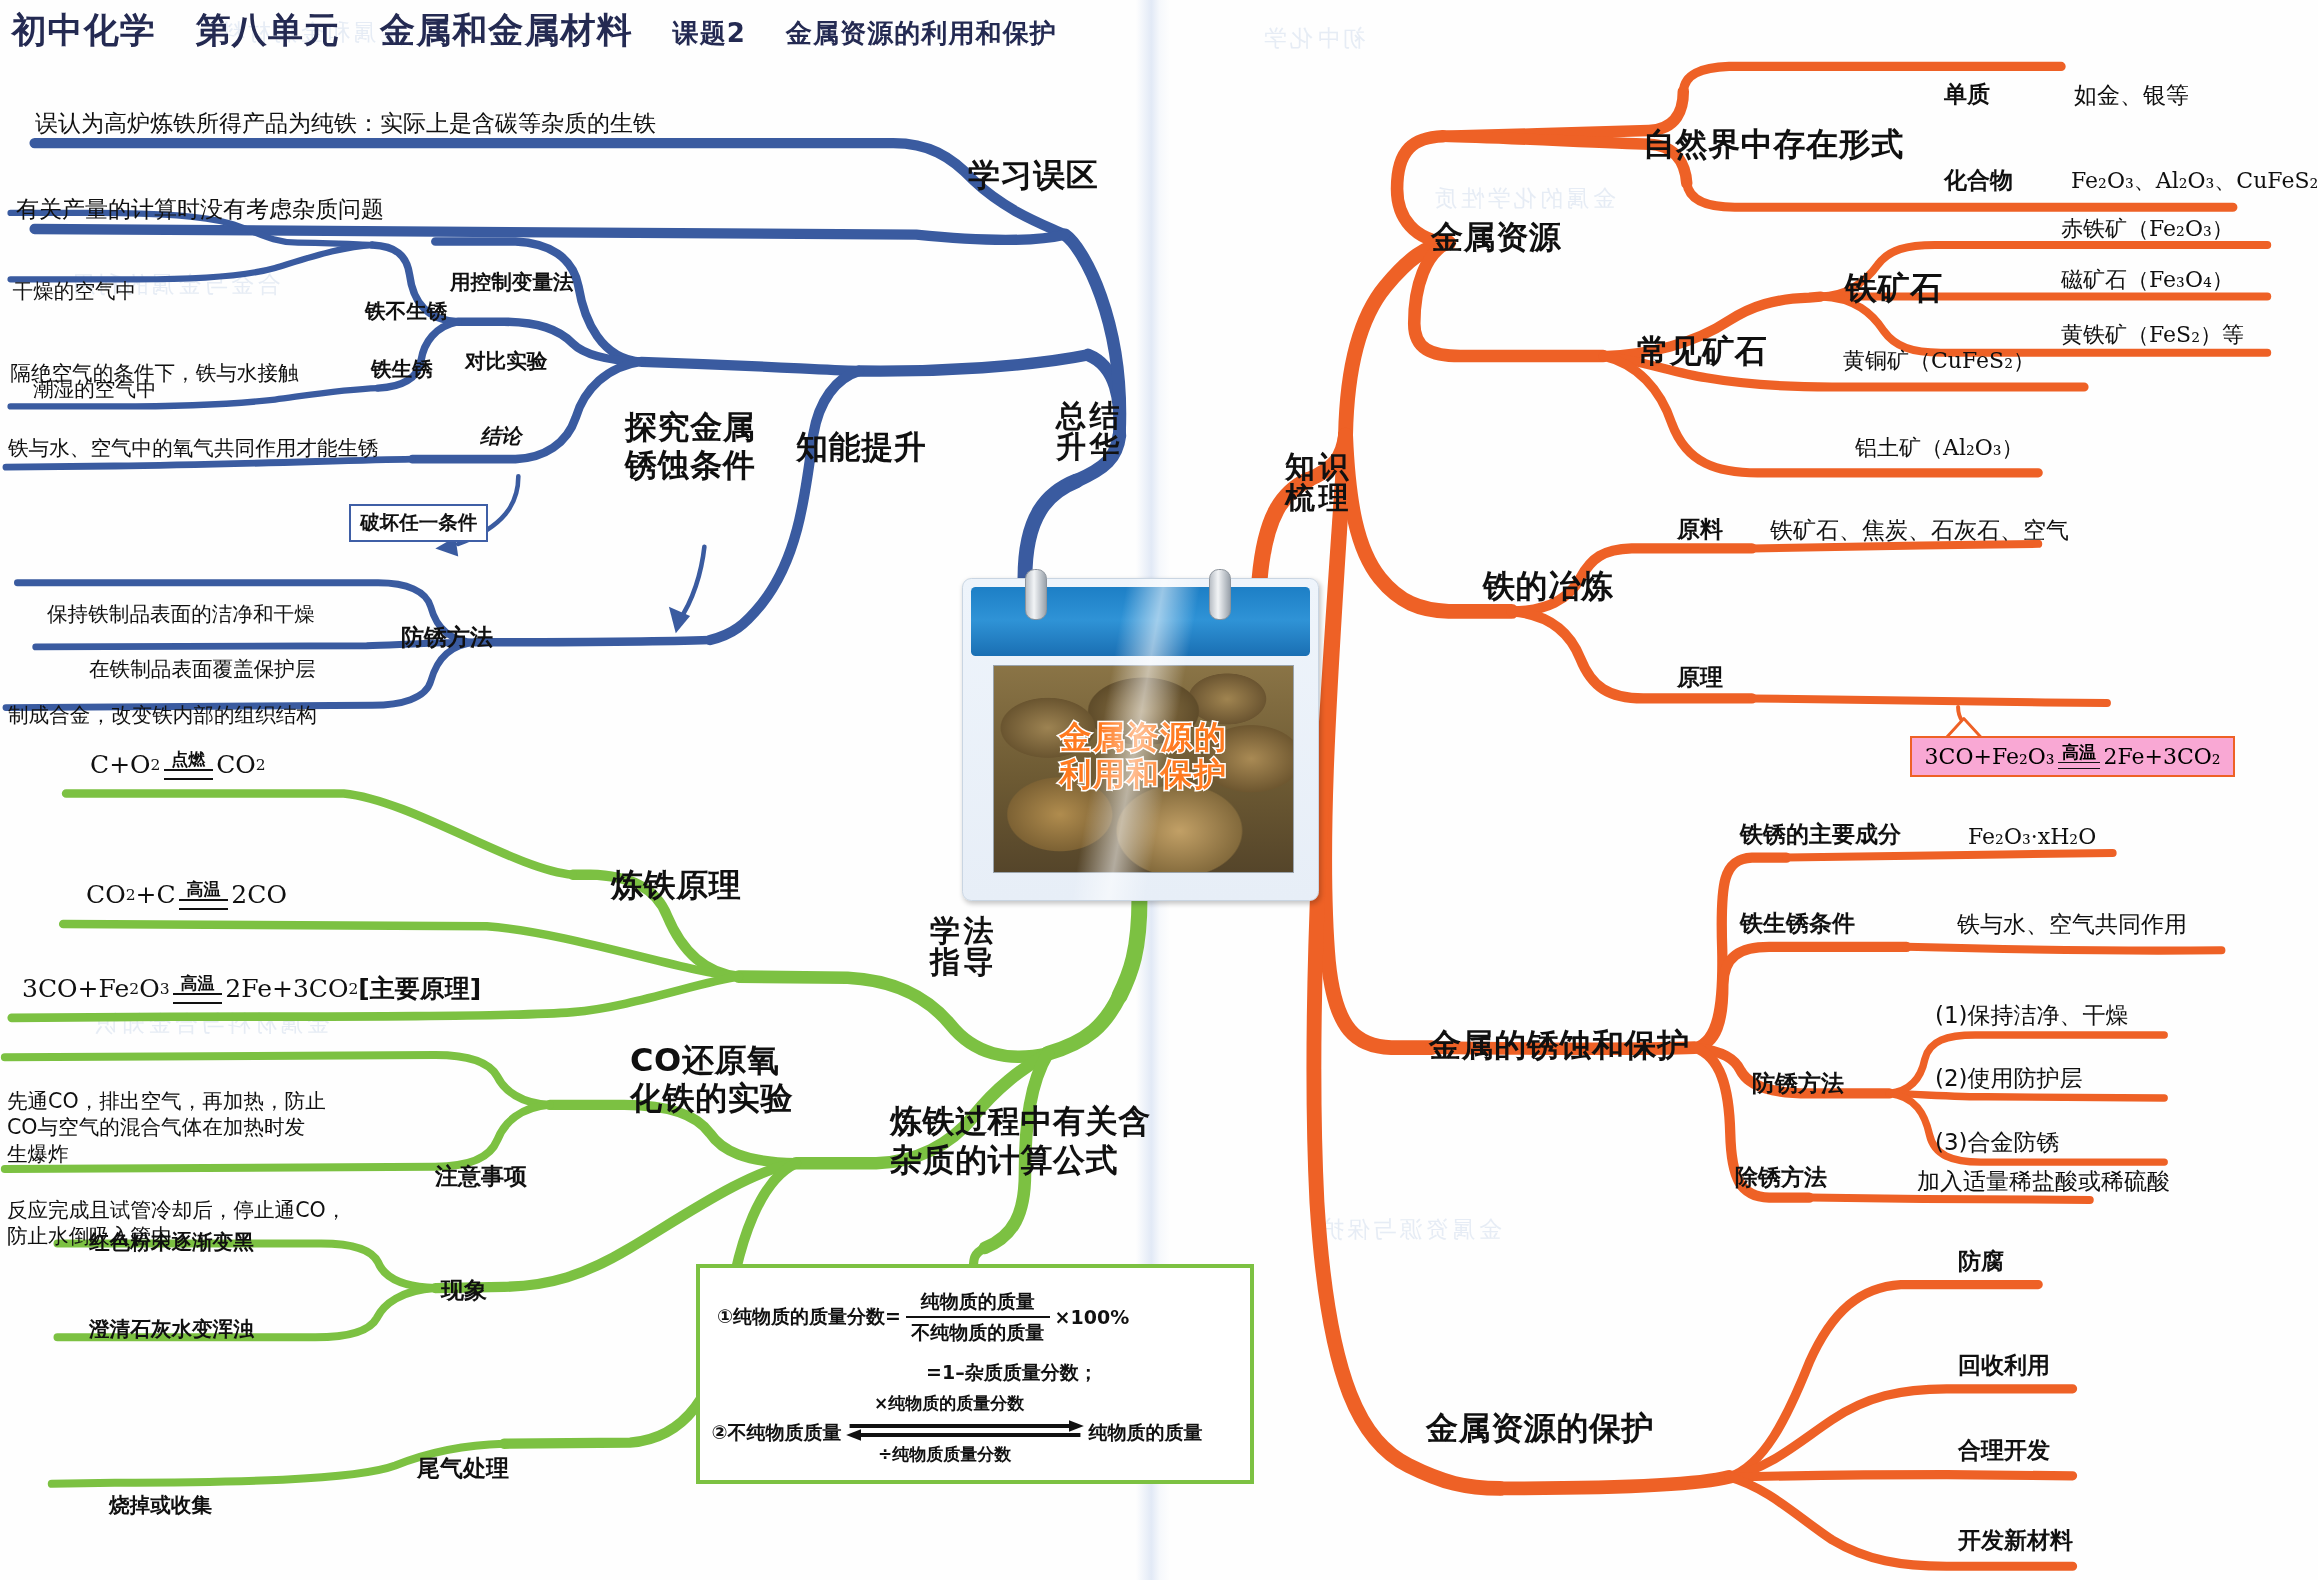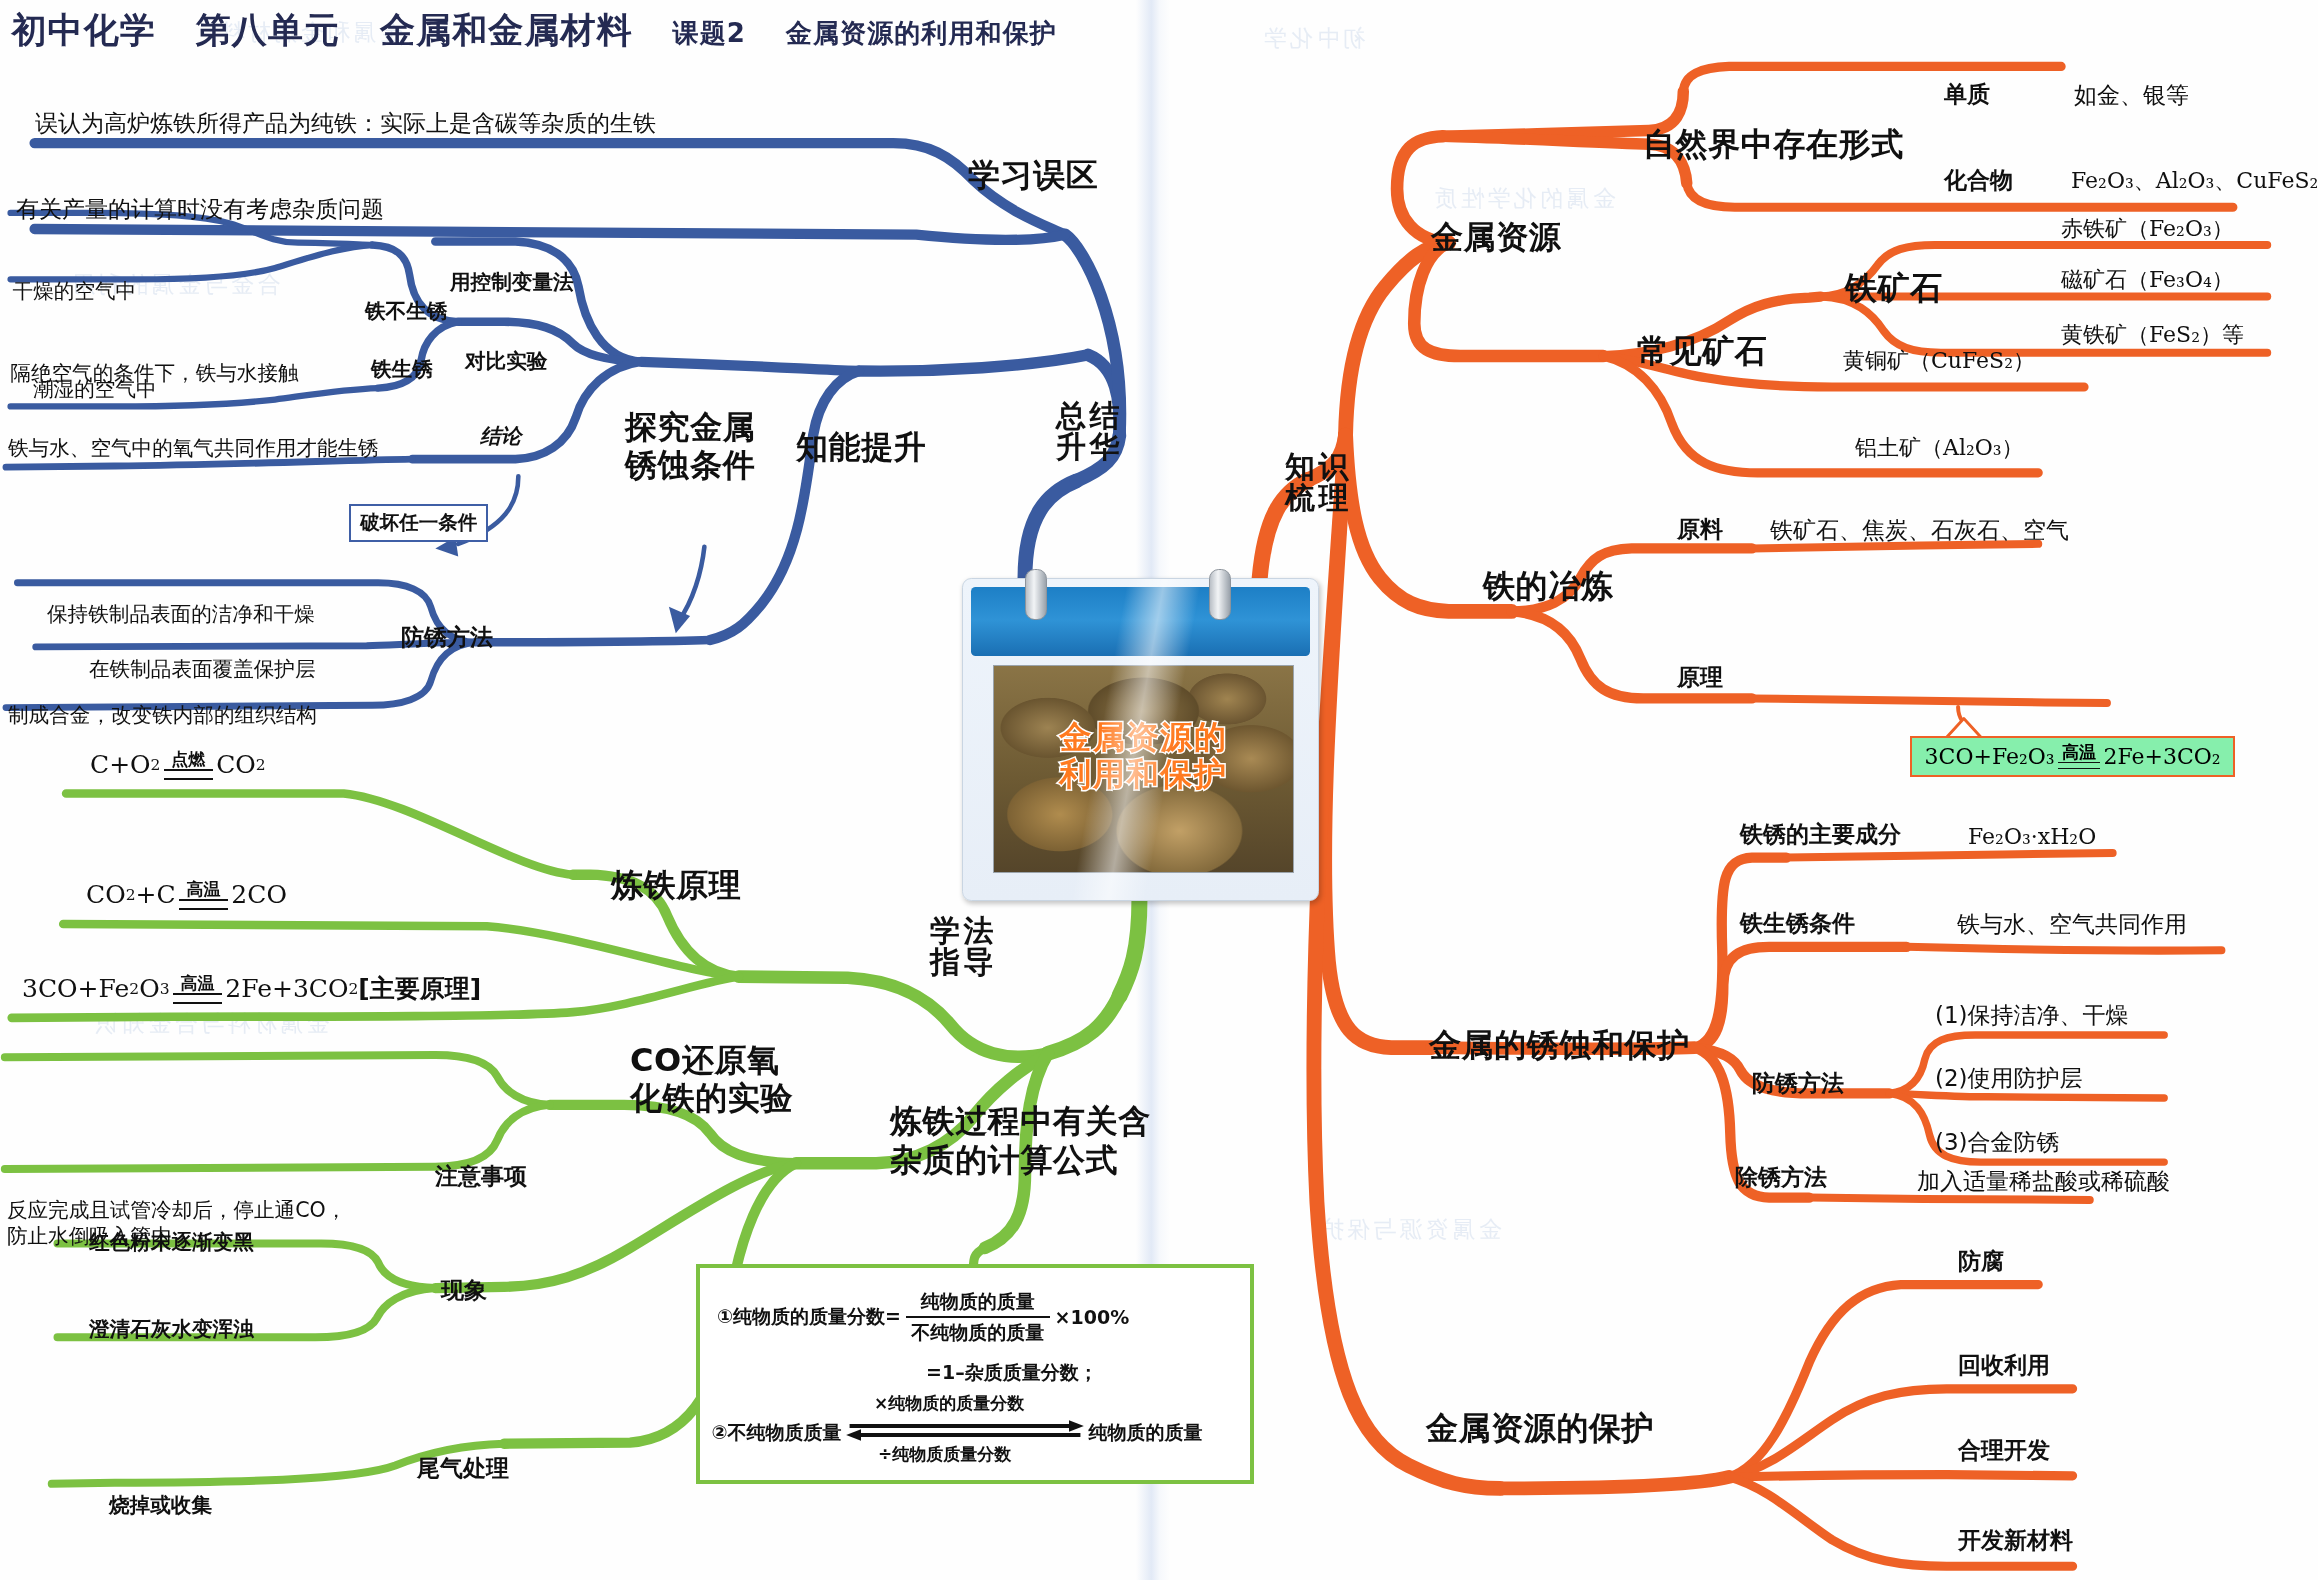--- a/index.html
+++ b/index.html
@@ -36,21 +36,21 @@
 
   
   .rx{display:inline-flex;align-items:center;vertical-align:middle;}
   .rx .cond{position:relative;display:inline-block;text-align:center;margin:0 3.4px;}
   .rx .cond .ctxt{display:block;font-size:17px;font-weight:bold;line-height:1;margin-bottom:1.1px;}
   .rx .cond .bars{display:block;width:49px;height:6.9px;border-top:2.3px solid #111;border-bottom:2.3px solid #111;}
 
   
   .boxed{position:absolute;border:2.3px solid #3f5fa6;background:#fff;
          padding:3.4px 9.2px;font-size:19.5px;font-weight:bold;color:#111;white-space:nowrap;}
-  .box-orange{position:absolute;border:2.9px solid #ee6126;background:#86efac;
+  .box-orange{position:absolute;border:2.9px solid #ee6126;background:#f9a8d4;
          padding:5.7px 12.6px;white-space:nowrap;}
   .box-green{position:absolute;border:4px solid #7cc142;background:#fff;}
 
   
   .frac{display:inline-flex;flex-direction:column;align-items:center;vertical-align:middle;margin:0 4.6px;}
   .frac .num{padding:0 5.7px 1.7px;}
   .frac .den{padding:1.7px 5.7px 0;border-top:2.3px solid #111;}
 
   
   .card{position:absolute;left:962px;top:578px;width:355px;height:321px;
@@ -331,20 +331,25 @@
         <span style="font-family:'DejaVu Sans',sans-serif;font-weight:bold;">[主要原理]</span>
     </span>
   </div>
 
   <div class="nd lv1" style="left:630px;top:1041px;line-height:1.2;">
     <span>CO还原氧</span><br>
     <span>化铁的实验</span>
   </div>
 
   <div class="nd lv2" style="left:435px;top:1162px;">注意事项</div>
+  <div class="nd lv3 reg" style="left:6.9px;top:1088px;line-height:1.28;">
+    <span>先通CO，排出空气，再加热，防止</span><br>
+    <span>CO与空气的混合气体在加热时发</span><br>
+    <span>生爆炸</span>
+  </div>
   <div class="nd lv3 reg" style="left:6.9px;top:1197px;line-height:1.28;">
     <span>反应完成且试管冷却后，停止通CO，</span><br>
     <span>防止水倒吸入管内</span>
   </div>
 
   <div class="nd lv2" style="left:441px;top:1276px;">现象</div>
   <div class="nd lv3" style="left:89px;top:1230px;">红色粉末逐渐变黑</div>
   <div class="nd lv3" style="left:89px;top:1317px;">澄清石灰水变浑浊</div>
 
   <div class="nd lv2" style="left:417px;top:1454px;">尾气处理</div>

